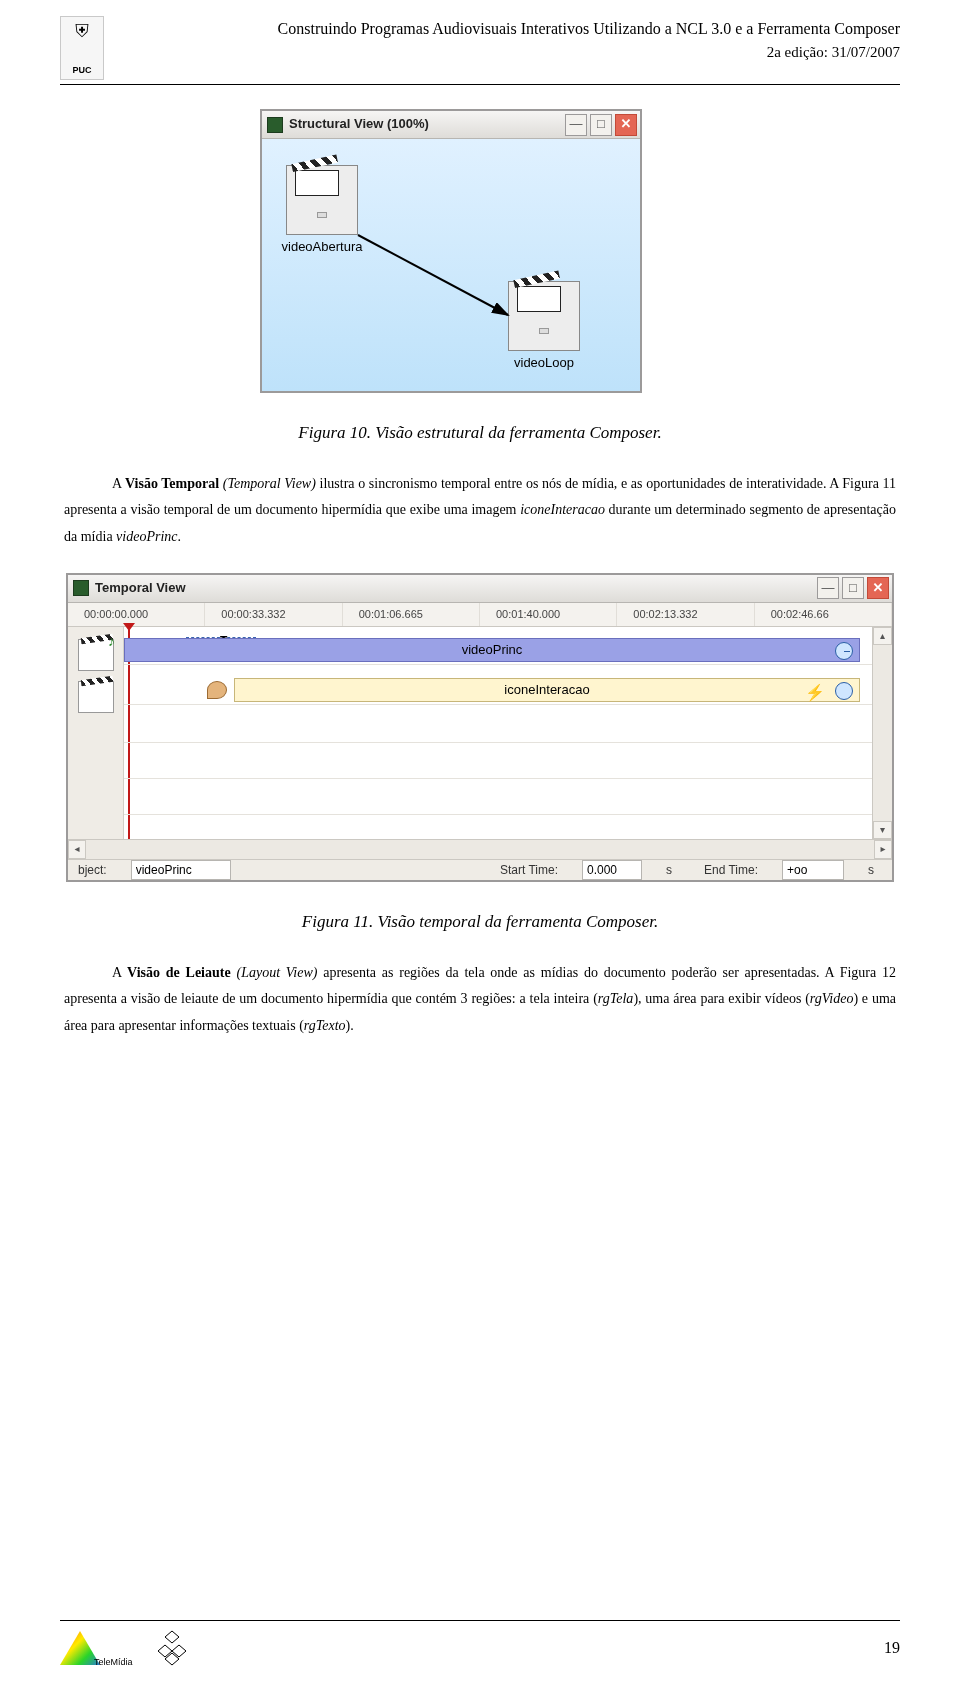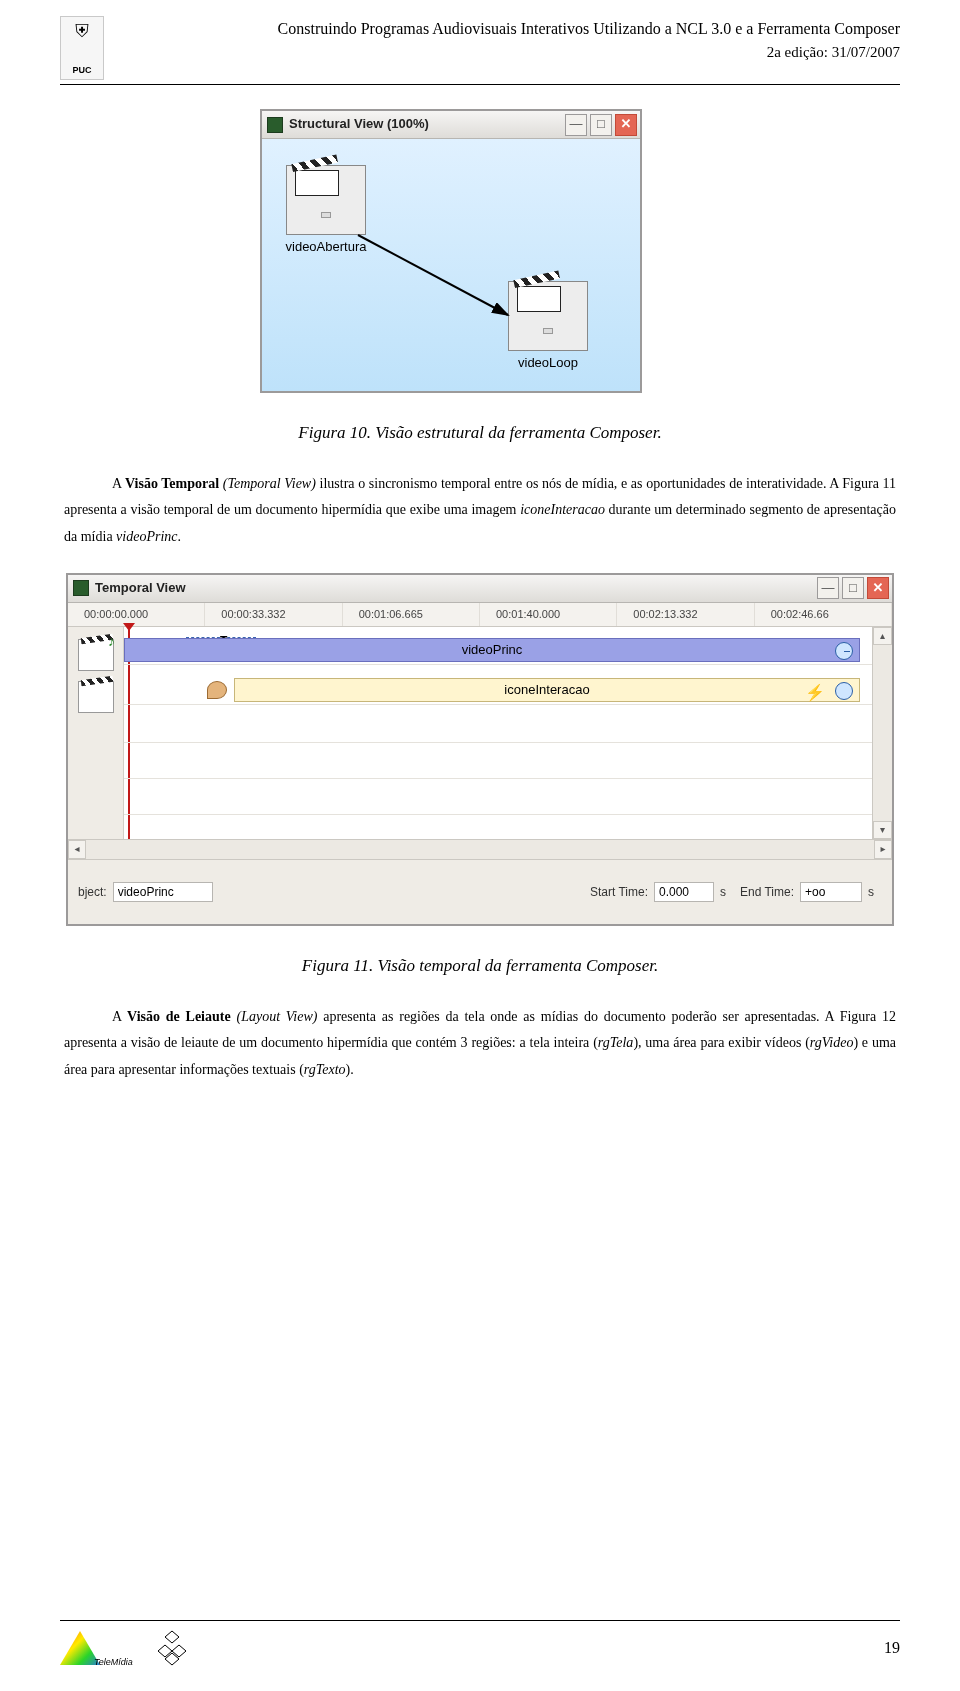--- a/index.html
+++ b/index.html
@@ -78,21 +78,21 @@
   }
   .winbtn.close { background:#e46654; color:#fff; border-color:#c24a38; font-weight:bold; }
 
   .sv-body {
     height: 252px;
     background: linear-gradient(#e0f1ff,#bee2fa);
     position:relative;
   }
   .clap {
     position:absolute;
-    width:80px; height:70px;
+    width:72px; height:70px;
     border:1px solid #888; background:#ededed;
     display:flex; align-items:flex-end; justify-content:center;
   }
   .clap::before {
     content:""; position:absolute; top:4px; left:8px;
     width:42px; height:24px; background:#fff; border:1px solid #222;
   }
   .clap::after {
     content:""; position:absolute; top:-2px; left:6px;
     width:46px; height:8px;
@@ -214,23 +214,23 @@
   }
   .playhead {
     position:absolute; top:0; bottom:0; width:2px; background:#c21919; left:60px;
   }
   .playhead::before{
     content:""; position:absolute; top:-4px; left:-5px; width:12px; height:8px;
     background:#c21919; clip-path:polygon(0 0,100% 0,50% 100%);
   }
 
   .tv-status {
-    display:flex; align-items:center; gap:6px;
+    display:flex; align-items:center; gap:24px;
     background:#efece6; border-top:1px solid #cbc8c2;
-    padding:22px 10px; font-size:12px; color:#333;
+    padding:0 10px; font-size:12px; color:#333;
   }
   .tv-status .lbl { }
   .tv-status input {
     font-family: Tahoma, Arial, sans-serif; font-size:12px;
     border:1px solid #b7b5b1; background:#fff; padding:2px 4px;
   }
   .fld-obj { width:100px; }
   .fld-st  { width:60px; text-align:left; }
   .fld-et  { width:62px; text-align:left; }
   .tv-status .unit { width:14px; }
@@ -373,21 +373,21 @@
 
   <div class="caption">Figura 11. Visão temporal da ferramenta Composer.</div>
 
   <p class="body-text">
     <span class="first-indent"></span><span>A </span><span class="bold">Visão de Leiaute</span>
     <span> </span><span class="ital">(Layout View)</span><span> apresenta as regiões da tela onde as mídias do documento poderão ser apresentadas. A Figura 12 apresenta a visão de leiaute de um documento hipermídia que contém 3 regiões: a tela inteira (</span><span class="ital">rgTela</span><span>), uma área para exibir vídeos (</span><span class="ital">rgVideo</span><span>) e uma área para apresentar informações textuais (</span><span class="ital">rgTexto</span><span>).</span>
   </p>
 
   <div class="footer">
     <div class="footer-left">
-      <div style="display:flex;align-items:flex-end;font-style:italic;">
+      <div style="display:flex;align-items:flex-end;">
         <div class="telemidia"></div>
         <span class="telemidia-label">TeleMídia</span>
       </div>
       <div class="diamond-stack">
         <svg width="30" height="38">
           <g fill="none" stroke="#000" stroke-width="1">
             <polygon points="15,2 22,8 15,14 8,8"></polygon>
             <polygon points="8,16 15,22 8,28 1,22"></polygon>
             <polygon points="22,16 29,22 22,28 15,22"></polygon>
             <polygon points="15,24 22,30 15,36 8,30"></polygon>

